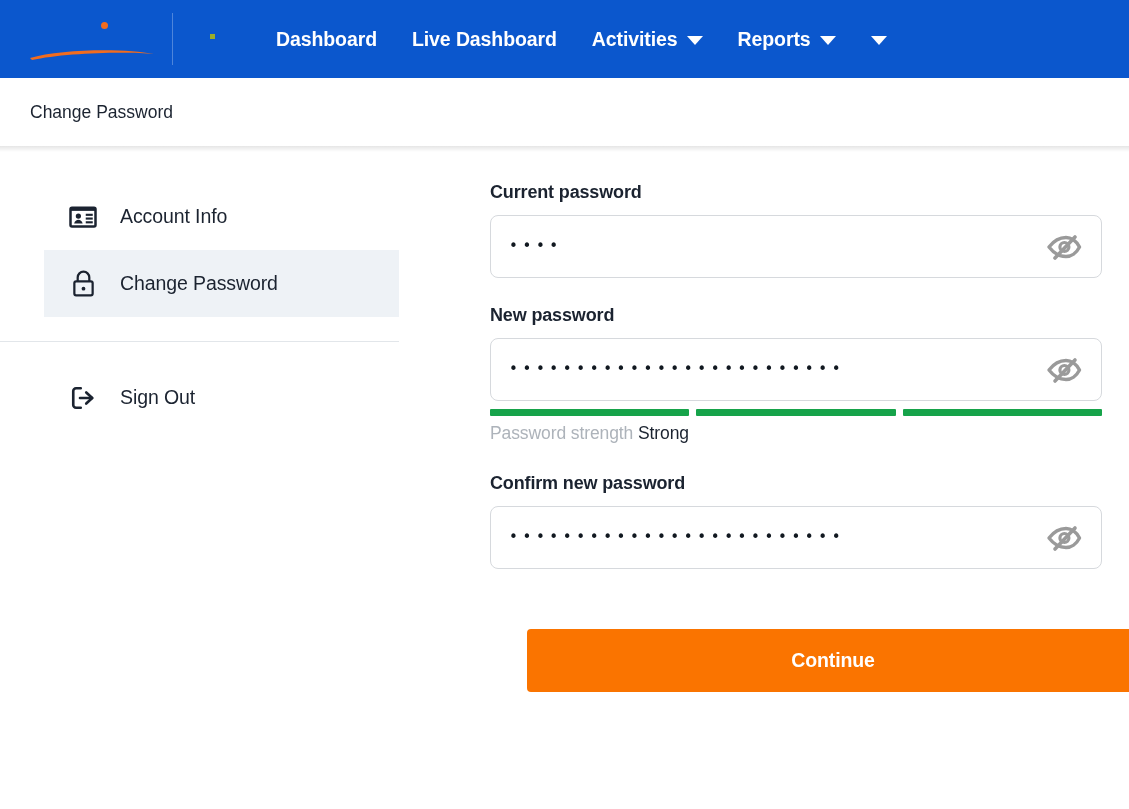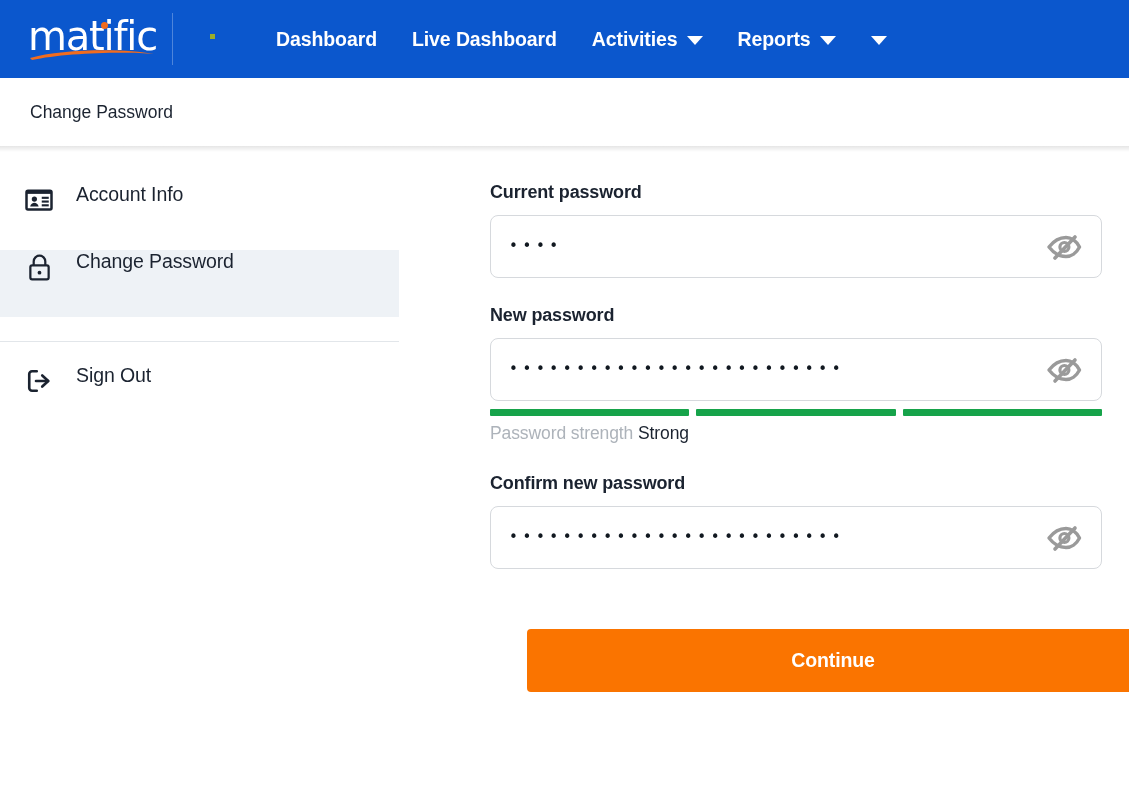--- a/index.html
+++ b/index.html
@@ -144,25 +144,26 @@
 
   
   .sidebar {
     width: 399px;
     flex: 0 0 399px;
     padding-top: 31px;
     background: #ffffff;
   }
   .side-item {
     display: flex;
-    align-items: flex-start;
+    align-items: center;
     height: 67px;
     padding-left: 22px;
     gap: 20px;
     cursor: pointer;
+    margin-left: 44px;
   }
   .side-item.active {
     background: #eef2f6;
   }
   .side-icon {
     width: 34px;
     height: 34px;
     display: flex;
     align-items: center;
     justify-content: center;
@@ -287,21 +288,20 @@
     margin-left: 37px;
   }
 </style>
 </head>
 <body>
 
 <div class="topbar">
 
   <div class="logo-wrap">
     <div class="logo">
-      <div class="logo-text">matific</div>
       <div class="logo-dot"></div>
       <div class="logo-swoosh">
         <svg width="124" height="14" viewBox="0 0 124 14" xmlns="http://www.w3.org/2000/svg">
           <path d="M0 11 C 30 2, 95 1, 124 7 C 96 4, 32 6, 2 13 Z" fill="#f26c1e"></path>
         </svg>
       </div>
     </div>
   </div>
 
   <div class="logo-divider"></div>

